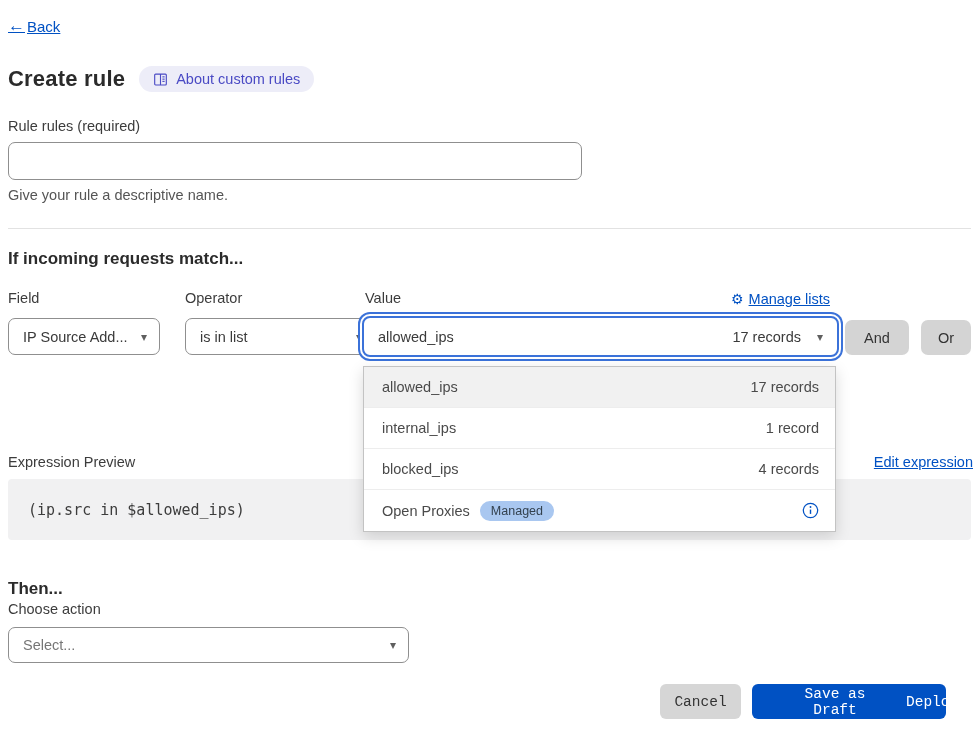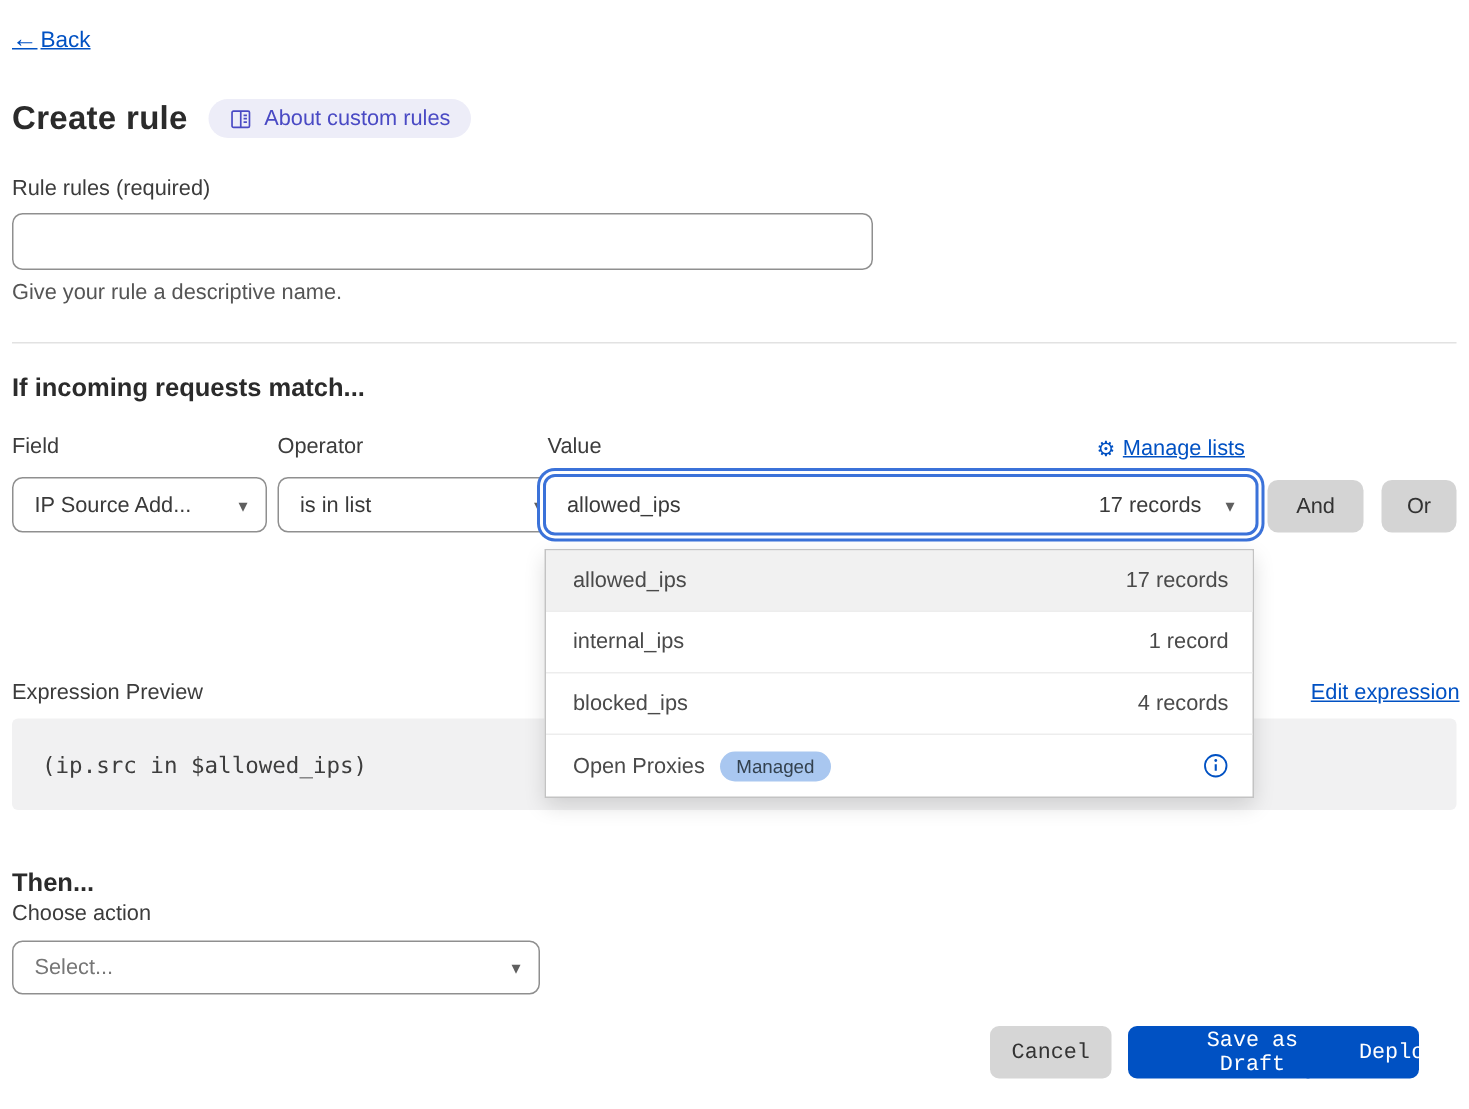--- a/index.html
+++ b/index.html
@@ -61,21 +61,21 @@
   .info-icon svg { display:block; }
 
   
   .expression-label { position:absolute; left:8px; top:454px; font-size:14.5px; color:#3c3c3c; }
   .edit-expression { position:absolute; top:454px; right:6px; font-size:14.5px; }
   .expression-box { position:absolute; left:8px; top:479px; width:963px; height:61px; background:#f1f1f2;
     border-radius:4px; display:flex; align-items:center; padding-left:20px; }
   .expression-code { font-family:"DejaVu Sans Mono", monospace; font-size:15px; color:#3d3d3d; }
 
   
-  .action-select { left:8px; top:627px; width:352px; height:36px; }
+  .action-select { left:8px; top:627px; width:401px; height:36px; }
 
   
   .btn { position:absolute; top:684px; height:35px; border:none; border-radius:6px; font-size:14.5px;
     font-family:Liberation Mono, monospace; cursor:pointer; }
   .btn-secondary { background:#d6d6d6; color:#333; }
   .btn-primary { background:#0051c3; color:#fff;padding-left:40px; }
   .cancel-btn { left:660px; width:81px; }
   .save-draft-btn { left:752px; width:126px; }
   .deploy-btn { left:866px; width:80px; }
 </style>
@@ -115,21 +115,21 @@
 
   <label class="field-label" style="left:8px; top:290px;">Field</label>
   <label class="field-label" style="left:185px; top:290px;">Operator</label>
   <label class="field-label" style="left:365px; top:290px;">Value</label>
 
   <a class="manage-lists">
     <span class="gear-glyph">⚙</span>
     <span class="link">Manage lists</span>
   </a>
 
-  <div class="select" style="left:8px; top:318px; width:170px; height:37px;">
+  <div class="select" style="left:8px; top:318px; width:152px; height:37px;">
     <span>IP Source Add...</span>
     <span class="caret">▾</span>
   </div>
 
   <div class="select" style="left:185px; top:318px; width:190px; height:37px;">
     <span>is in list</span>
     <span class="caret">▾</span>
   </div>
 
   <div class="value-select">

